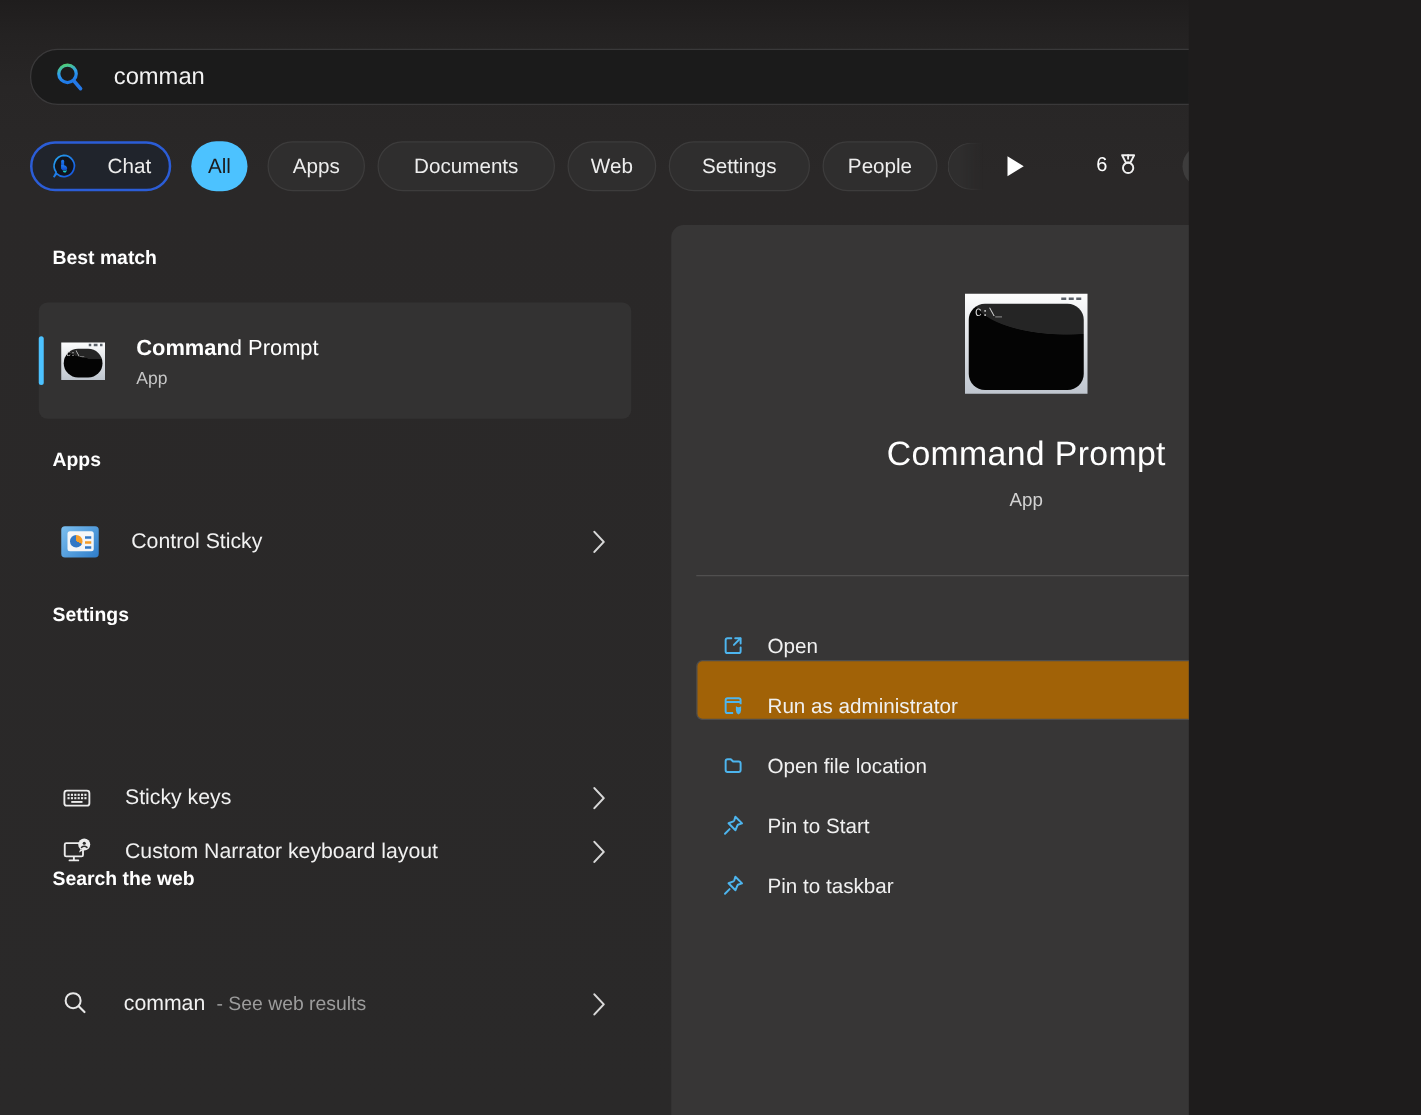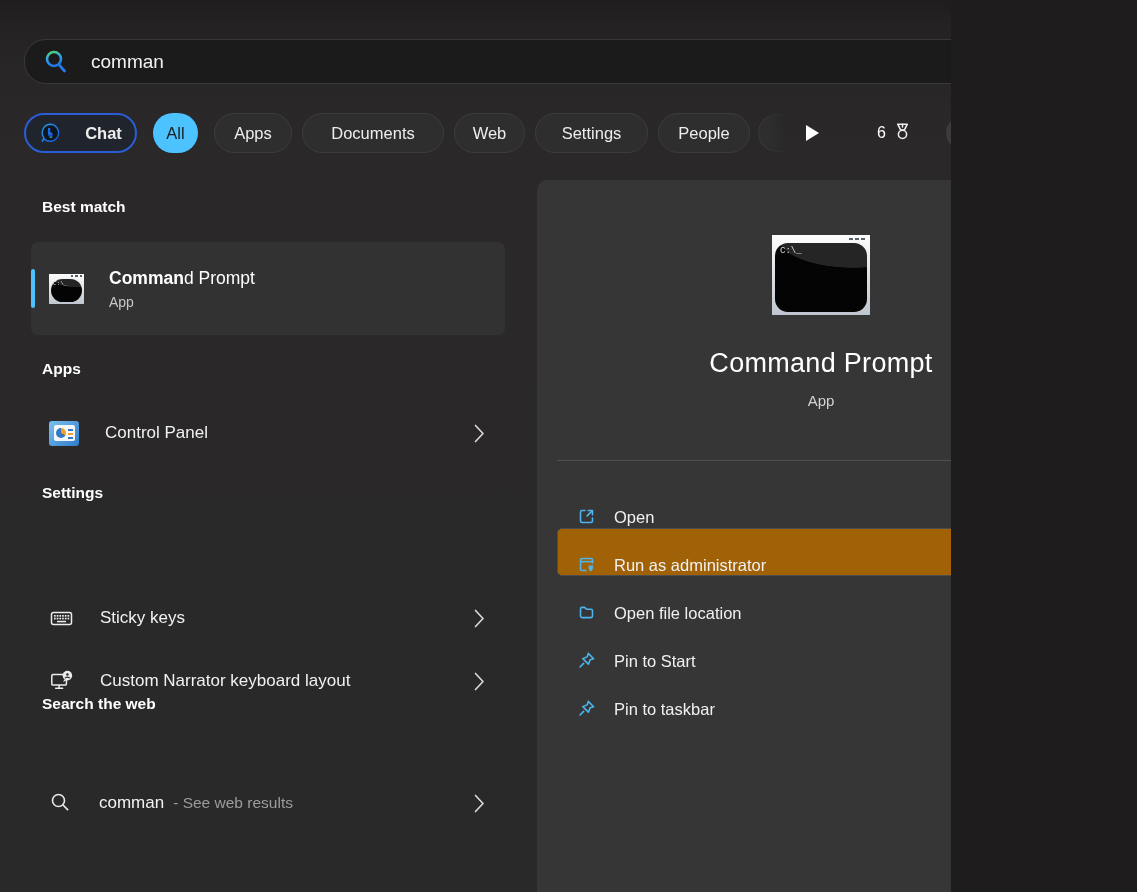--- a/index.html
+++ b/index.html
@@ -20,21 +20,21 @@
     color:#f2f2f2; font-size:19px; font-family:inherit;
   }
   
   .filter-bar { position:absolute; left:0; top:113px; width:1137px; height:40px; }
   .pill-track { position:absolute; left:24px; top:0; display:flex; gap:10px; align-items:center; }
   .pill {
     height:40px; border-radius:20px; background:#2f2e2e; border:1px solid #3d3c3c;
     color:#ededed; font-size:16.5px; display:flex; align-items:center; justify-content:center;
     cursor:default; white-space:nowrap;
   }
-  .pill.chat { width:113px; background:#20242c; border:2px solid #2b5dd7; gap:24px; margin-right:6px;font-weight:bold; }
+  .pill.chat { width:113px; background:#20242c; border:2px solid #2b5dd7; gap:24px; margin-right:6px; }
   .pill.selected { width:45px; background:#4cc2ff; border:none; color:#1c1c1c; margin-right:6px; }
   .pill.w-apps{width:78px;} .pill.w-doc{width:142px;} .pill.w-web{width:71px;}
   .pill.w-set{width:113px;} .pill.w-peo{width:92px;}
   .pill-fragment {
     position:absolute; left:758px; top:1px; width:30px; height:38px;
     border:1px solid #3d3c3c; border-right:none; background:#2f2e2e;
     border-radius:19px 0 0 19px;
     -webkit-mask-image:linear-gradient(to right,#000 30%,transparent 95%);
             mask-image:linear-gradient(to right,#000 30%,transparent 95%);
   }
@@ -221,30 +221,30 @@
 
   <div class="list-row" style="top:409px">
     <div class="cp-icon">
       <div class="cp-screen">
           <div class="cp-pie"></div>
           <i></i>
           <i></i>
           <i></i>
         </div>
     </div>
-    <span>Control Panel</span>
+    <span>Control Sticky</span>
     <svg class="chev" width="11" height="19" viewBox="0 0 11 19">
       <polyline points="1.5,1.5 9,9.5 1.5,17.5" fill="none" stroke="#d8d8d8" stroke-width="1.7" stroke-linecap="round" stroke-linejoin="round"></polyline>
     </svg>
   </div>
 
   <div class="sec-heading" style="top:484px">Settings</div>
 
 
-  <div class="list-row" style="top:594px">
+  <div class="list-row" style="top:614px">
     <svg width="25" height="25" viewBox="0 0 25 25">
       <rect x="2.5" y="6.5" width="20" height="12" rx="2" fill="none" stroke="#ececec" stroke-width="1.5"></rect>
       <g fill="#ececec">
         <rect x="5" y="9" width="1.7" height="1.7"></rect>
           <rect x="7.7" y="9" width="1.7" height="1.7"></rect>
           <rect x="10.4" y="9" width="1.7" height="1.7"></rect>
           <rect x="13.1" y="9" width="1.7" height="1.7"></rect>
           <rect x="15.8" y="9" width="1.7" height="1.7"></rect>
           <rect x="18.5" y="9" width="1.7" height="1.7"></rect>
         <rect x="5" y="11.7" width="1.7" height="1.7"></rect>

